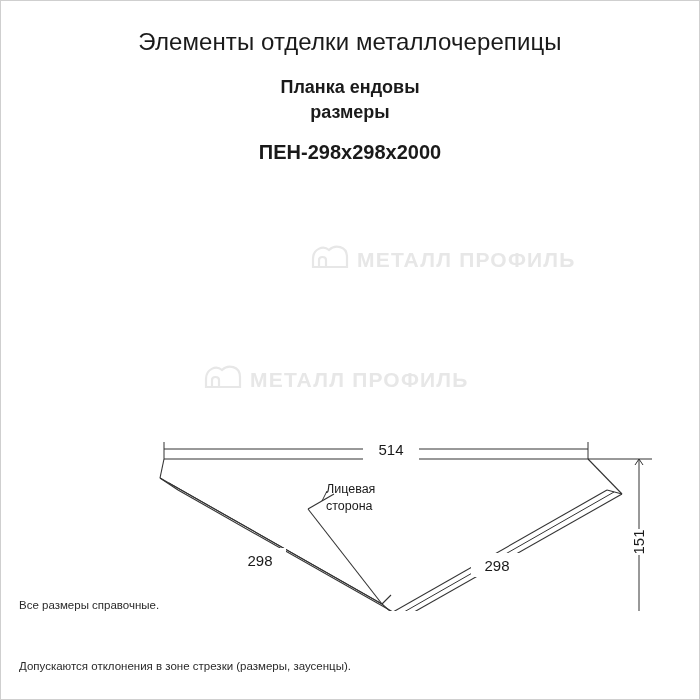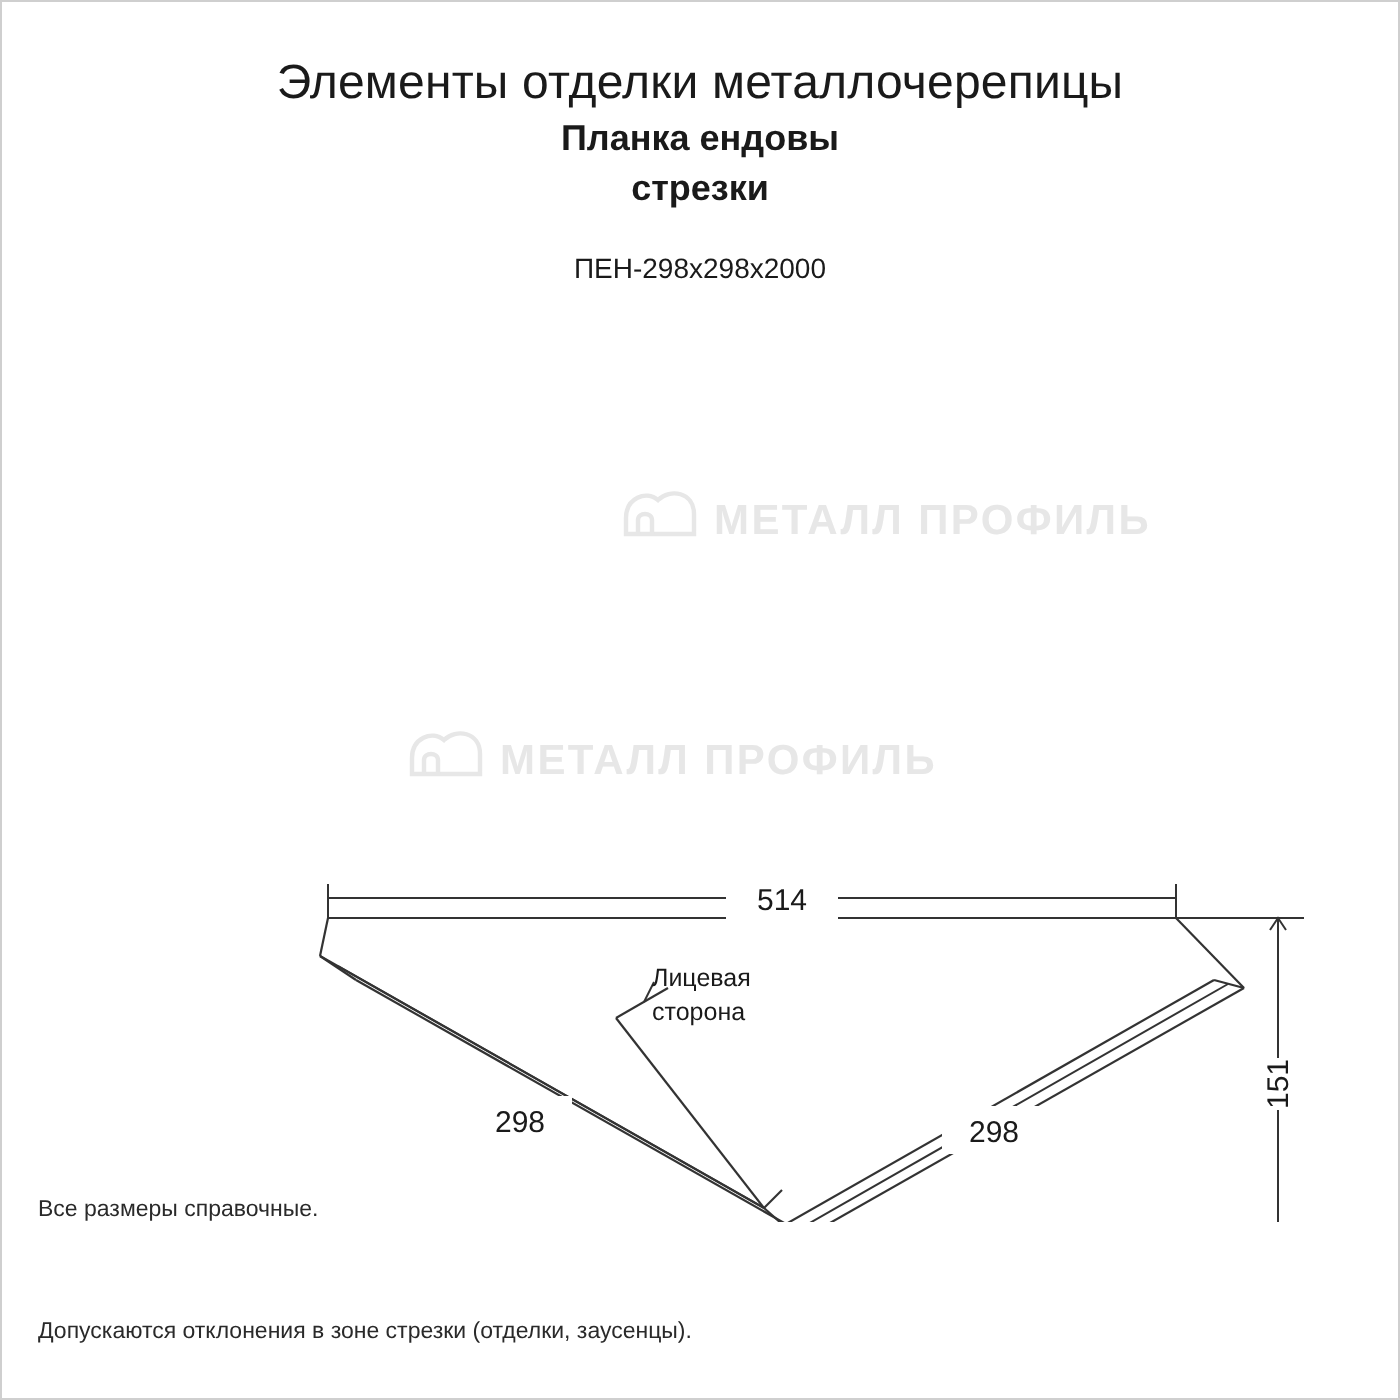--- a/index.html
+++ b/index.html
@@ -28,28 +28,29 @@
     right: 0;
     text-align: center;
   }
   .title-main {
     font-size: 24px;
     font-weight: normal;
     line-height: 30px;
     letter-spacing: 0.1px;
   }
   .subtitle {
+    margin-top: 18px;
     font-size: 18px;
     font-weight: bold;
     line-height: 25px;
   }
   .article {
     margin-top: 16px;
-    font-size: 14px;
-    font-weight: normal;
+    font-size: 20px;
+    font-weight: bold;
     line-height: 22px;
   }
   .drawing {
     position: absolute;
     top: 190px;
     left: 0;
     width: 700px;
     height: 420px;
     padding-left: 40px;
   }
@@ -90,21 +91,21 @@
 </style>
 </head>
 <body>
 
 <div class="page">
 
   <div class="header">
     <div class="title-main">Элементы отделки металлочерепицы</div>
     <div class="subtitle">
       <div>Планка ендовы</div>
-      <div>стрезки</div>
+      <div>размеры</div>
     </div>
     <div class="article">ПЕН-298x298x2000</div>
   </div>
 
   <div class="drawing">
     <svg width="700" height="420" viewBox="0 0 700 420" xmlns="http://www.w3.org/2000/svg">
 
       <g opacity="1">
         <g transform="translate(272,56)">
           <path class="wm-shape" d="M0 12 C0 2, 10 -2, 16 3 C22 -3, 34 -1, 34 10 L34 20 L0 20 Z"></path>
@@ -181,16 +182,16 @@
         <path d="M594 423 L598 429 L602 423"></path>
       </g>
       <rect x="575" y="338" width="44" height="26" fill="#ffffff"></rect>
       <text class="dim-label" x="597" y="357" text-anchor="middle" transform="rotate(-90 597 351)">151</text>
 
     </svg>
   </div>
 
   <div class="footer">
     <div>Все размеры справочные.</div>
-    <div>Допускаются отклонения в зоне стрезки (отделки, заусенцы).</div>
+    <div>Допускаются отклонения в зоне стрезки (размеры, заусенцы).</div>
   </div>
 
 </div>
 
 </body></html>

